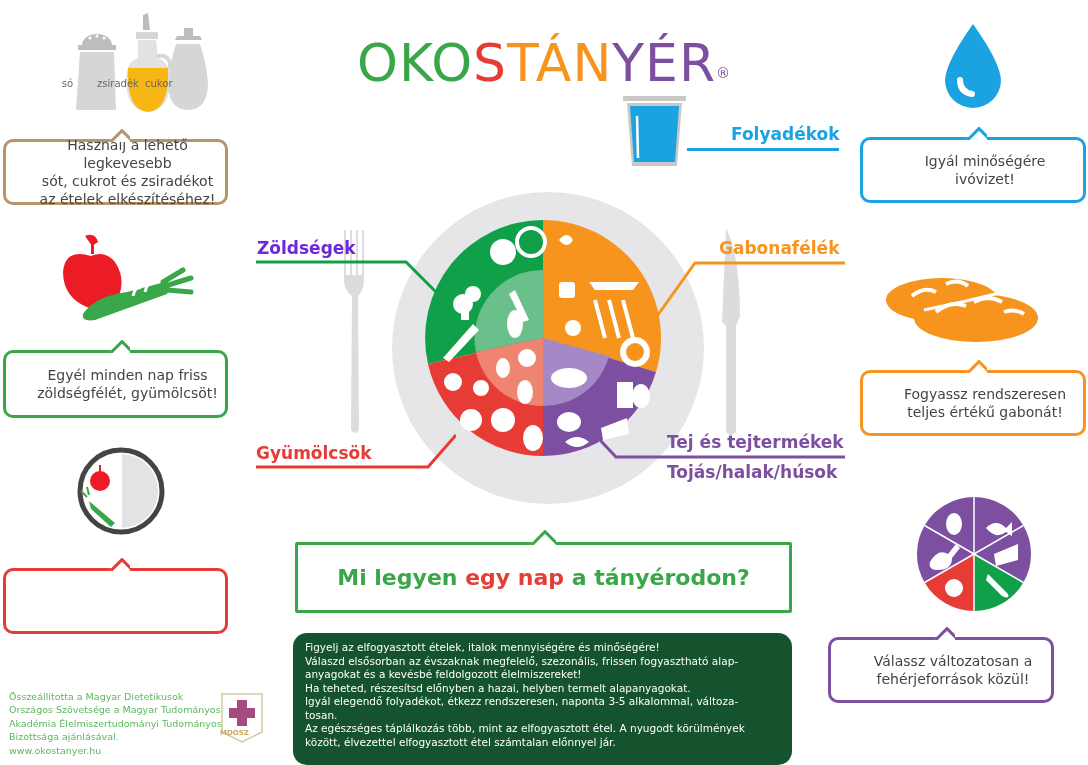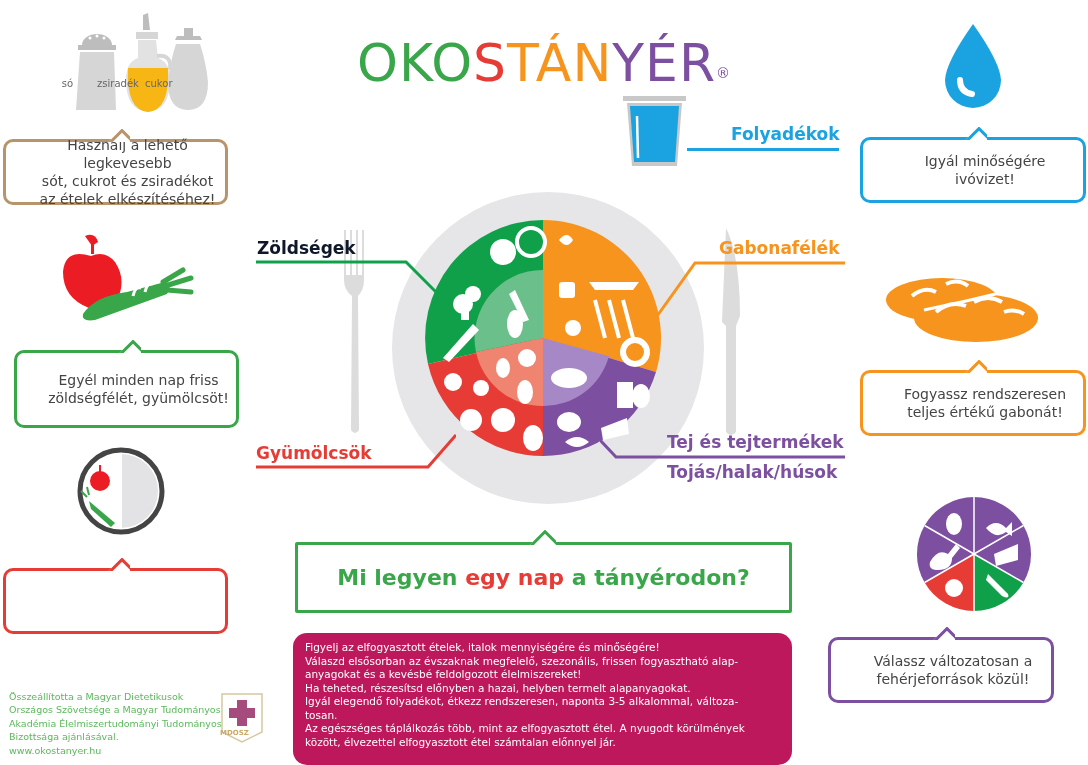--- a/index.html
+++ b/index.html
@@ -16,21 +16,21 @@
   .bubble { position: absolute; background: #fff; border: 3px solid; border-radius: 10px; display: flex; align-items: center; justify-content: center; text-align: center; font-size: 14px; line-height: 18px; color: #444; font-family: "DejaVu Sans", sans-serif; }
   .bubble .tail { position: absolute; top: -13px; width: 22px; height: 13px; overflow: hidden; }
   .bubble .tail::before { content: ""; position: absolute; left: 3px; top: 4px; width: 16px; height: 16px; background: #fff; border: 3px solid; border-color: inherit; transform: rotate(45deg); }
   .bubble .txt { white-space: pre-line; margin-left: 24px; }
 
   
   .cat { position: absolute; font-family: "DejaVu Sans", sans-serif; font-weight: bold; font-size: 17px; white-space: nowrap; }
   .line { position: absolute; height: 3px; }
 
   
-  .info { left: 293px; top: 633px; width: 499px; height: 132px; background: #be185d; border-radius: 14px; color: #fff; font-size: 10.5px; line-height: 13.5px; padding: 8px 12px 6px 12px; font-family: "DejaVu Sans", sans-serif; }
+  .info { left: 293px; top: 633px; width: 499px; height: 132px; background: #14532d; border-radius: 14px; color: #fff; font-size: 10.5px; line-height: 13.5px; padding: 8px 12px 6px 12px; font-family: "DejaVu Sans", sans-serif; }
   .info p { white-space: pre-line; }
 
   .footer { left: 9px; top: 690px; font-size: 9.5px; line-height: 13.4px; color: #5cb85c; font-family: "DejaVu Sans", sans-serif; }
   .footer p { white-space: nowrap; }
 
   .mainq { position: absolute; left: 295px; top: 542px; width: 497px; height: 71px; border: 3px solid #3aa64a; border-radius: 2px; display: flex; align-items: center; justify-content: center; font-size: 22px; color: #3aa64a; font-weight: bold; font-family: "DejaVu Sans", sans-serif; }
   .mainq .tail { position: absolute; top: -15px; left: 230px; width: 28px; height: 15px; overflow: hidden; }
   .mainq .tail::before { content: ""; position: absolute; left: 4px; top: 5px; width: 20px; height: 20px; background: #fff; border: 3px solid #3aa64a; transform: rotate(45deg); }
   .mainq .red { color: #e63c35; }
   .mainq span { white-space: pre; }
@@ -79,21 +79,21 @@
 </div>
 
 <svg class="abs" style="left:55px;top:230px" width="140" height="95">
   <path d="M30 6 Q40 2 43 12 L37 16 Z" fill="#ec1c24"></path>
   <rect x="36" y="14" width="3" height="10" fill="#ec1c24"></rect>
   <path d="M36 26 Q10 18 8 42 Q8 68 34 78 Q48 84 62 70 Q72 50 60 32 Q50 20 36 26 Z" fill="#ec1c24"></path>
   <path d="M28 84 Q40 66 72 62 L110 52 Q118 54 112 64 L40 90 Q26 92 28 84 Z" fill="#3aa64a"></path>
   <path d="M110 56 L136 48 M112 60 L136 62 M108 52 L128 40" stroke="#3aa64a" stroke-width="5" stroke-linecap="round"></path>
   <path d="M78 66 Q80 56 86 58 M90 62 Q92 52 98 54" stroke="#fff" stroke-width="3" fill="none"></path>
 </svg>
-<div class="bubble" style="left:14px;top:350px;width:225px;height:78px;border-color:#3aa64a">
+<div class="bubble" style="left:3px;top:350px;width:225px;height:68px;border-color:#3aa64a">
   <div class="tail" style="left:102px;border-color:#3aa64a"></div>
   <div class="txt">Egyél minden nap friss
 zöldségfélét, gyümölcsöt!</div>
 </div>
 
 <svg class="abs" style="left:75px;top:445px" width="92" height="92">
   <circle cx="46" cy="46" r="41" fill="#fff" stroke="#444" stroke-width="5"></circle>
   <path d="M46 9 A37 37 0 0 1 46 83 Z" fill="#e3e3e5"></path>
   <line x1="46" y1="9" x2="46" y2="83" stroke="#fff" stroke-width="2"></line>
   <circle cx="25" cy="36" r="10" fill="#ec1c24"></circle>
@@ -231,21 +231,21 @@
       <ellipse cx="26" cy="40" rx="18" ry="10"></ellipse>
       <rect x="74" y="44" width="16" height="26"></rect>
       <ellipse cx="98" cy="58" rx="9" ry="12"></ellipse>
       <ellipse cx="26" cy="84" rx="12" ry="10"></ellipse>
       <path d="M58 90 L84 80 L86 96 L60 102 Z"></path>
       <path d="M22 104 q12 -10 24 0 q-12 10 -24 0 Z"></path>
     </g>
   </g>
 </svg>
 
-<div class="cat" style="left:257px;top:238px;color:#0f172a">Zöldségek</div>
+<div class="cat" style="left:257px;top:238px;color:#6d28d9">Zöldségek</div>
 <svg class="abs" style="left:256px;top:258px" width="186" height="42">
   <polyline points="0,4 150,4 186,40" fill="none" stroke="#11a04a" stroke-width="3"></polyline>
 </svg>
 
 <div class="cat" style="left:719px;top:238px;color:#f7941d">Gabonafélék</div>
 <svg class="abs" style="left:650px;top:258px" width="195" height="70">
   <polyline points="195,5 45,5 0,68" fill="none" stroke="#f7941d" stroke-width="3"></polyline>
 </svg>
 
 <div class="cat" style="left:256px;top:443px;color:#e63c35">Gyümölcsök</div>

